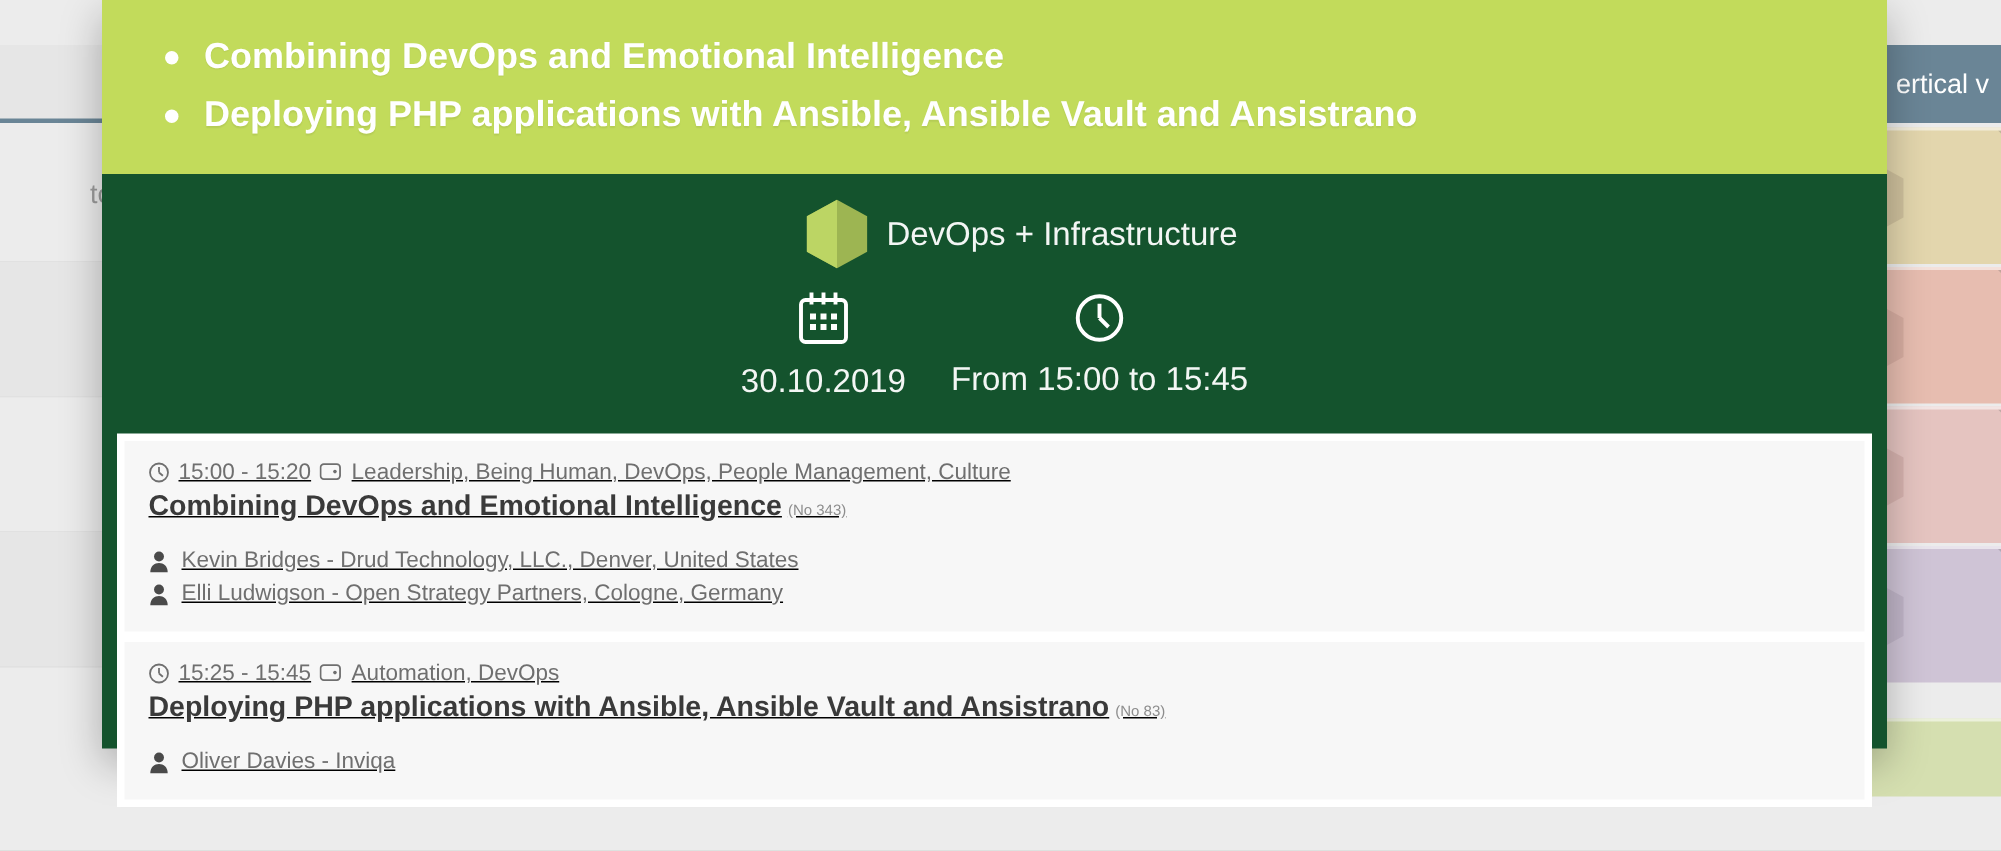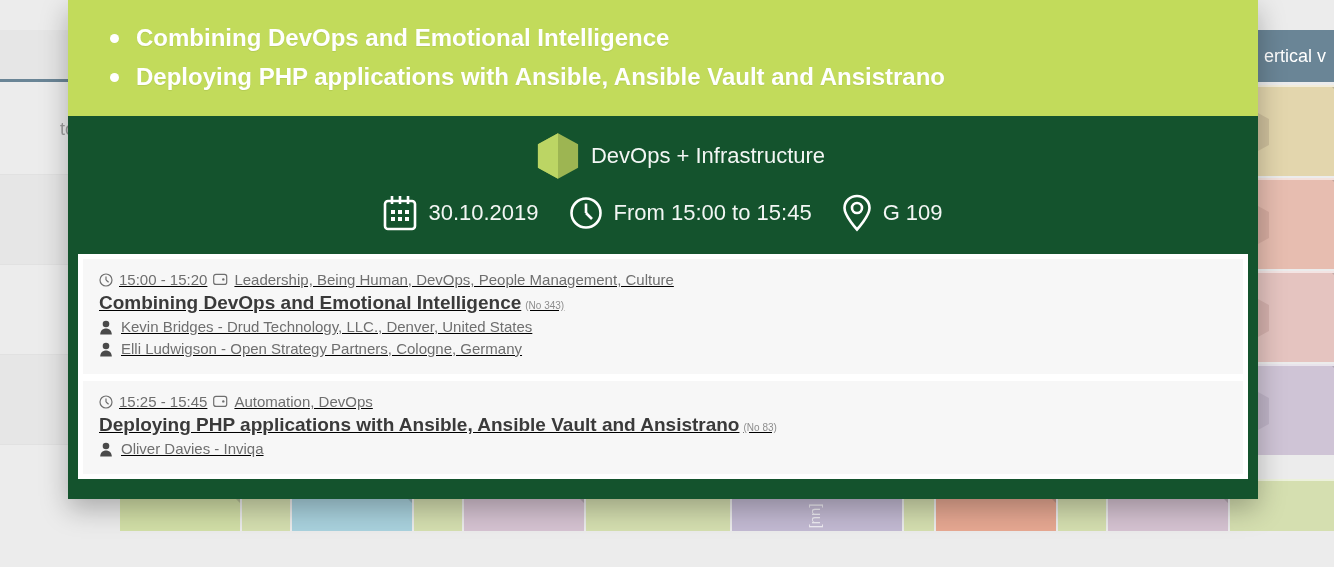--- a/index.html
+++ b/index.html
@@ -104,21 +104,21 @@
 
   .pop-meta { padding: 6px 0 22px 0; }
   .meta-track {
     display: flex; align-items: center; justify-content: center;
     gap: 12px; margin: 10px 0 14px 0; padding-left: 36px;
   }
   .meta-track .tname { color: #ffffff; font-size: 22px; opacity: .95; }
   .meta-facts {
     display: flex; align-items: center; justify-content: center; gap: 30px;
   }
-  .fact { display: flex; align-items: center; gap: 11px; }
+  .fact { display: flex; align-items: center; gap: 11px; flex-direction: column; }
   .fact .ftxt { color: #ffffff; font-size: 22px; opacity: .95; }
 
   
   .pop-list {
     margin: 0 10px 10px 10px;
     background: #ffffff;
     padding: 5px;
     text-decoration: underline;
   }
   .sess { background: #f7f7f7; padding: 12px 16px 14px 16px; }
@@ -128,21 +128,21 @@
     color: #6f6f6f; font-size: 15px; gap: 6px;
   }
   .sess-top .seg { display: flex; align-items: center; gap: 6px; }
   .sess-title {
     margin-top: 4px;
     color: #3a3a3a; font-size: 19px; font-weight: bold;
   }
   .sess-title .num {
     color: #8d8d8d; font-size: 10px; font-weight: normal; margin-left: 4px;
   }
-  .speakers { margin-top: 2px; }
+  .speakers { margin-top: 14px; }
   .spk {
     display: flex; align-items: center; gap: 8px;
     color: #6f6f6f; font-size: 15px; line-height: 22px;
   }
   svg { display: block; }
 </style>
 </head>
 <body>
 
 <div id="app">
@@ -265,28 +265,20 @@
 
       <div class="fact">
         <svg width="34" height="34" viewBox="0 0 34 34">
           <circle cx="17" cy="17" r="14.5" fill="none" stroke="#ffffff" stroke-width="2.6"></circle>
           <line x1="17" y1="17" x2="17" y2="7.5" stroke="#ffffff" stroke-width="2.6"></line>
           <line x1="17" y1="17" x2="23" y2="23" stroke="#ffffff" stroke-width="2.6"></line>
         </svg>
         <span class="ftxt">From 15:00 to 15:45</span>
       </div>
 
-      <div class="fact">
-        <svg width="30" height="38" viewBox="0 0 30 38">
-          <path d="M15 2 C8 2 2.5 7.4 2.5 14 C2.5 22 15 35.5 15 35.5
-                   C15 35.5 27.5 22 27.5 14 C27.5 7.4 22 2 15 2 Z" fill="none" stroke="#ffffff" stroke-width="2.6"></path>
-          <circle cx="15" cy="14" r="5" fill="none" stroke="#ffffff" stroke-width="2.6"></circle>
-        </svg>
-        <span class="ftxt">G 109</span>
-      </div>
 
     </div>
   </div>
 
   <div class="pop-list">
 
     <div class="sess">
       <div class="sess-top">
         <span class="seg">
           <svg width="14" height="14" viewBox="0 0 14 14">

